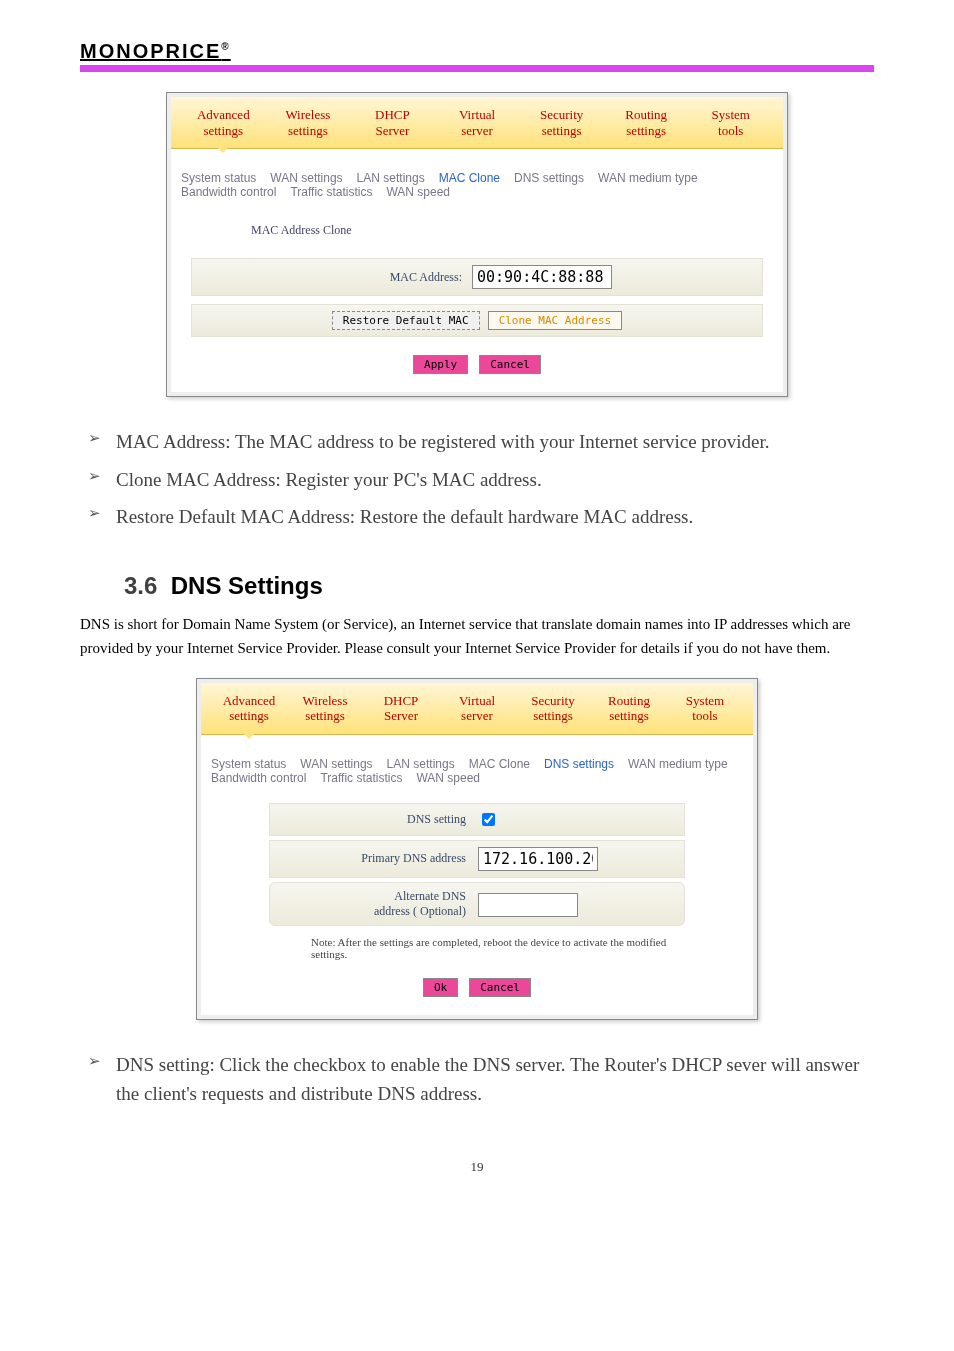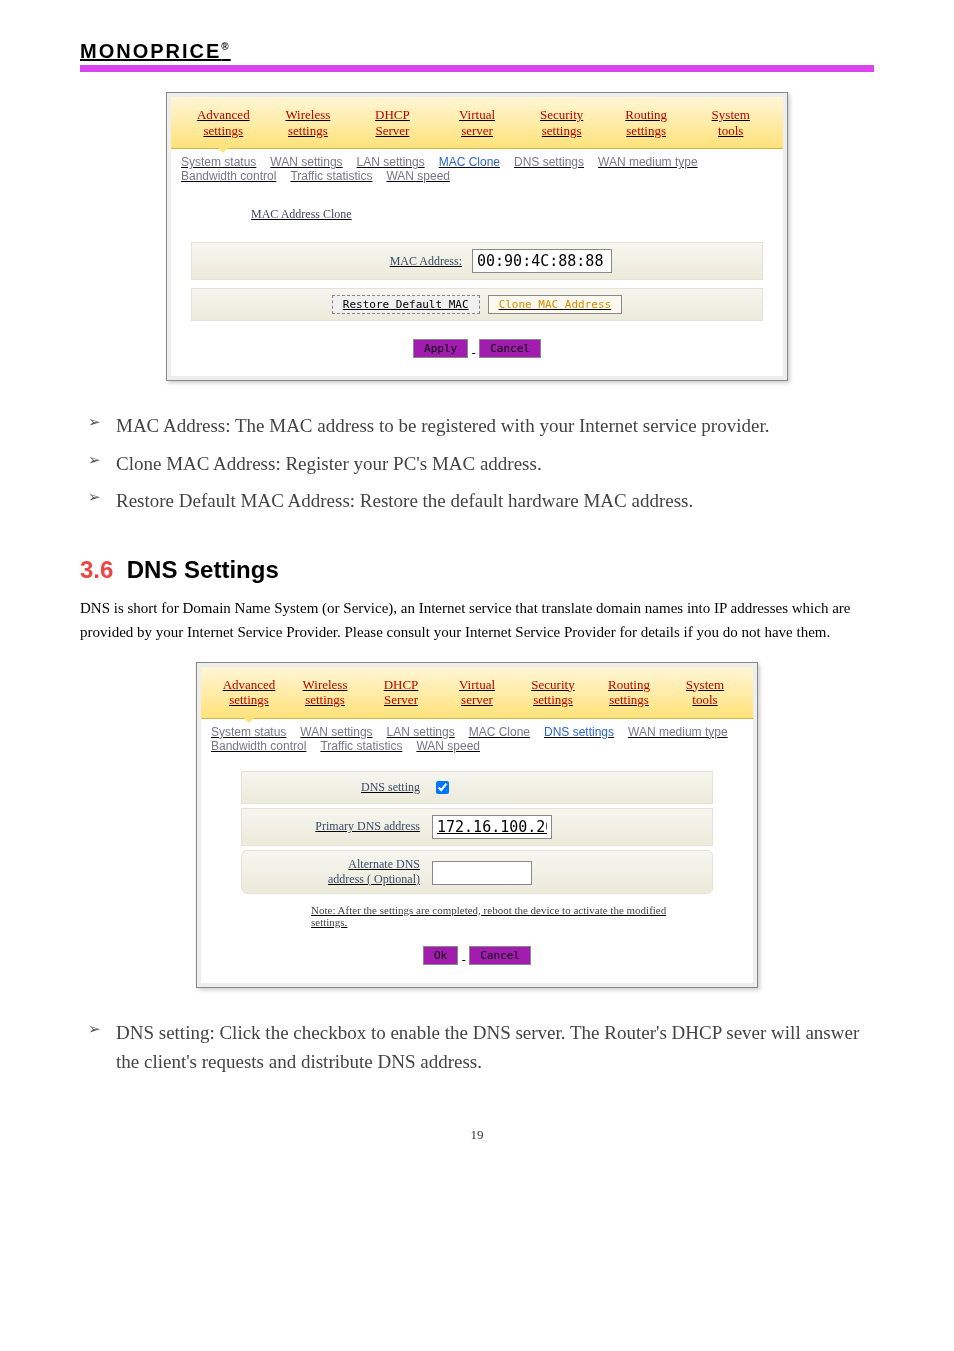--- a/index.html
+++ b/index.html
@@ -24,42 +24,41 @@
   .screenshot-box {
     border: 1px solid #888;
     background: #eee;
     margin: 0 auto 30px auto;
     width: 620px;
     box-shadow: 2px 2px 4px rgba(0,0,0,0.2);
   }
   .screenshot-inner {
     background: #fff;
     margin: 4px;
-    text-decoration: underline;
   }
   .tabs {
     display: flex;
     background: linear-gradient(#fff6d6, #ffe27a);
     border-bottom: 1px solid #d4b84a;
     padding: 6px 10px 0 10px;
     font-family: "Times New Roman", serif;
     font-size: 13px;
     color: #b00;
   }
   .tab {
     flex: 1;
     text-align: center;
     padding: 4px 2px 10px 2px;
     position: relative;
   }
   .tab-line1, .tab-line2 { display: block; line-height: 1.2; }
   .subtabs {
     display: flex;
     flex-wrap: wrap;
-    padding: 6px 10px 4px 10px;
+    padding: 22px 10px 4px 10px;
     font-size: 12px;
     color: #778;
     font-family: Arial, sans-serif;
   }
   .subtab {
     margin-right: 14px;
     white-space: nowrap;
   }
   .subtab.active { color: #2a64c8; }
   .content-area {
@@ -99,31 +98,31 @@
   .btn {
     font-family: monospace;
     font-size: 11px;
     padding: 2px 10px;
     background: #f0f0f0;
     border: 1px dashed #888;
     margin: 0 4px;
   }
   .btn-solid {
     border-style: solid;
-    background: #a21caf;
+    background: #ec4899;
   }
   .btn-orange-text { color: #d68a00; border-style: solid; background: #fdf9ef; }
   .btn-row { text-align: center; margin-top: 18px; }
   .dns-row {
     display: flex;
     align-items: center;
-    margin: 4px 20px;
+    margin: 4px 48px;
     background: linear-gradient(#f6f6f0,#eceada);
     border: 1px solid #e4e2d6;
-    padding: 6px 8px;
+    padding: 6px 26px;
     color: #3a4a6a;
     font-size: 12px;
   }
   .dns-label { width: 170px; text-align: right; padding-right: 12px; }
   .dns-note {
     font-size: 11px;
     color: #444;
     margin: 10px 40px 0 90px;
   }
   .bullet-list {
@@ -145,21 +144,21 @@
     left: 8px;
     color: #555;
     font-size: 15px;
   }
   .section-heading {
     font-size: 24px;
     font-family: Arial, sans-serif;
     font-weight: bold;
     margin: 40px 0 12px 0;
   }
-  .section-num { color: #ef4444; }
+  .section-num { color: #404040; margin-left: 44px; }
   .section-para {
     font-size: 15px;
     line-height: 1.6;
     margin: 10px 0 18px 0;
   }
   .page-num {
     text-align: center;
     margin-top: 50px;
     font-size: 13px;
     color: #333;

